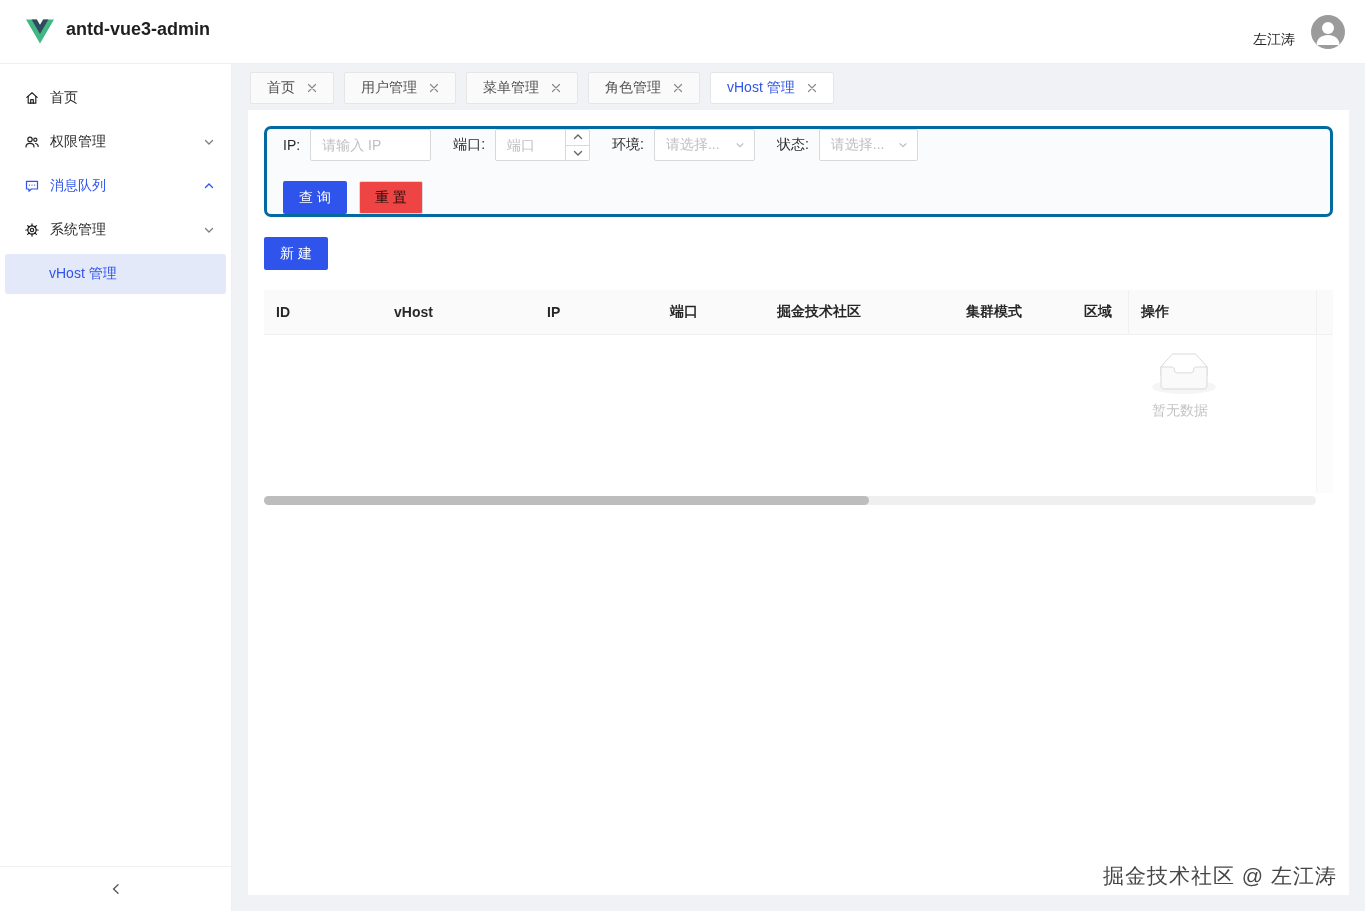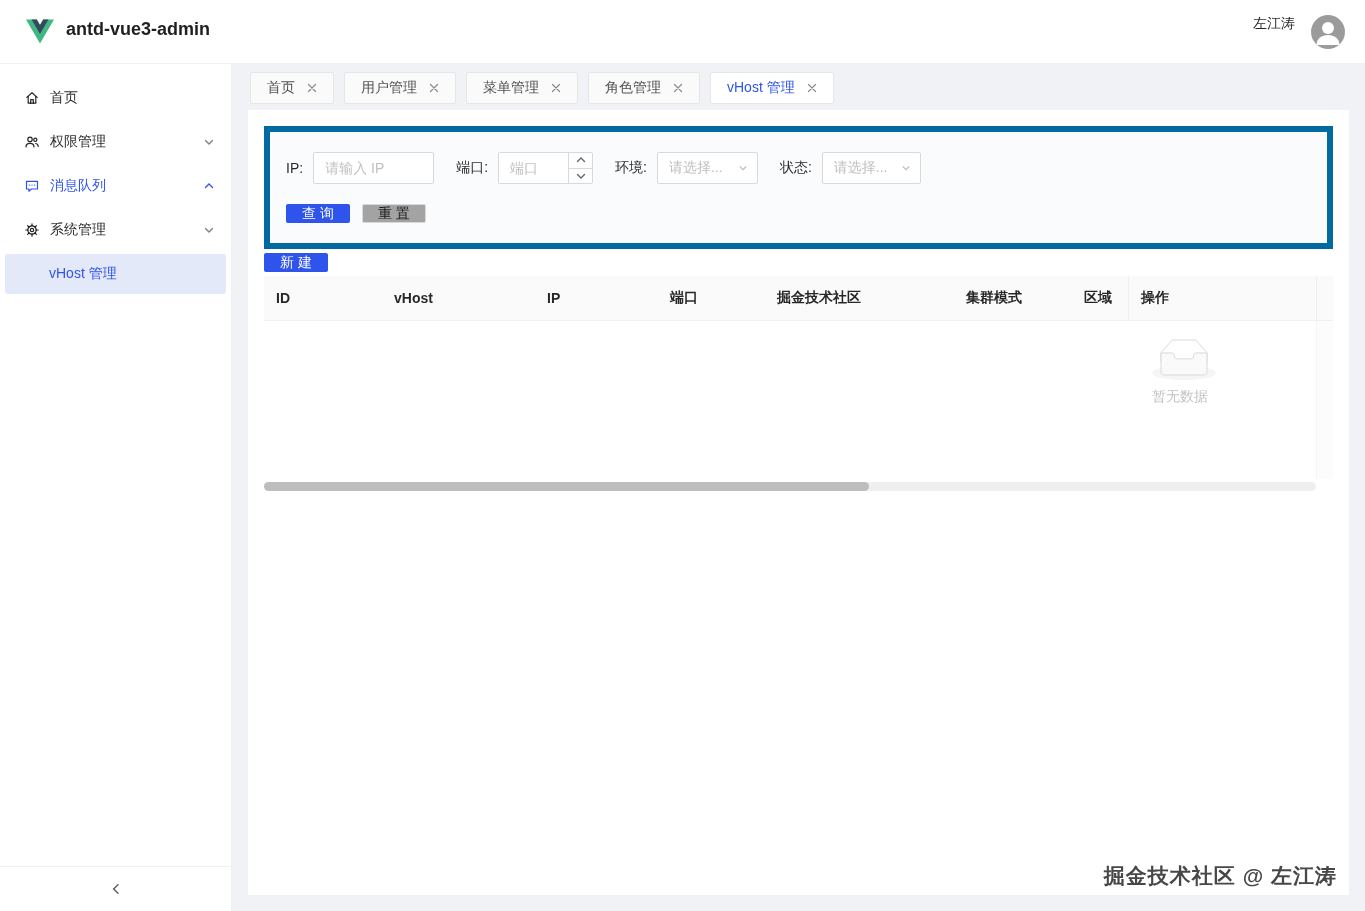--- a/index.html
+++ b/index.html
@@ -16,21 +16,21 @@
     font-size:14px;color:rgba(0,0,0,.85);
     background:var(--content-bg,#f0f2f5);
   }
   .app{display:flex;flex-direction:column;height:100%;}
 
   
   .header{flex:0 0 64px;height:64px;background:#fff;display:flex;align-items:center;
     justify-content:space-between;padding:0 20px 0 26px;border-bottom:1px solid #f0f0f0;}
   .brand{display:flex;align-items:flex-start;gap:12px;}
   .app-title{font-size:18px;font-weight:700;color:#1f1f1f;}
-  .header-right{display:flex;align-items:flex-start;gap:16px;cursor:pointer;}
+  .header-right{display:flex;align-items:flex-end;gap:16px;cursor:pointer;}
   .username{font-size:14px;color:rgba(0,0,0,.85);}
   .avatar{width:34px;height:34px;border-radius:50%;background:#9b9b9b;display:flex;
     align-items:center;justify-content:center;overflow:hidden;}
 
   
   .layout{flex:1;display:flex;min-height:0;}
   .sidebar{flex:0 0 232px;width:232px;background:#fff;border-right:1px solid #f0f0f0;
     display:flex;flex-direction:column;justify-content:space-between;}
   .menu{padding-top:10px;}
   .menu-item{height:40px;display:flex;align-items:center;padding:0 16px 0 24px;margin:4px 0;
@@ -50,21 +50,21 @@
   .tabbar{flex:0 0 auto;display:flex;gap:10px;padding:8px 2px 6px;}
   .tab{height:32px;display:inline-flex;align-items:center;gap:12px;padding:0 16px;
     background:#fafafa;border:1px solid #e6e6e6;border-radius:2px;color:rgba(0,0,0,.7);
     cursor:pointer;white-space:nowrap;}
   .tab.active{background:#fff;color:var(--primary,#2f54eb);}
   .tab .close-x{display:flex;color:rgba(0,0,0,.45);cursor:pointer;}
 
   .main-card{flex:1;min-height:0;background:#fff;margin-bottom:16px;padding:16px;position:relative;}
 
   
-  .filter-panel{background:#fafbfc;border:6px solid #0369a1;border-radius:0;padding:20px 16px;}
+  .filter-panel{background:#fafbfc;border:3px solid #0369a1;border-radius:7px;padding:0 16px;}
   .filter-row{display:flex;align-items:center;}
   .f-group{display:flex;align-items:center;margin-right:22px;}
   .f-label{margin-right:10px;white-space:nowrap;}
   .text-input{height:32px;border:1px solid #d9d9d9;border-radius:2px;padding:0 11px;
     font-size:14px;font-family:inherit;outline:none;color:rgba(0,0,0,.85);background:#fff;}
   .text-input::placeholder{color:#bfbfbf;}
   .ip-input{width:121px;}
   .num-input{width:95px;height:32px;border:1px solid #d9d9d9;border-radius:2px;background:#fff;display:flex;}
   .num-input input{border:none;flex:1;min-width:0;height:30px;padding:0 0 0 11px;outline:none;
     font-size:14px;font-family:inherit;}
@@ -72,25 +72,25 @@
   .spin{width:24px;border-left:1px solid #d9d9d9;display:flex;flex-direction:column;}
   .spin-btn{flex:1;display:flex;align-items:center;justify-content:center;cursor:pointer;color:rgba(0,0,0,.6);}
   .spin-btn + .spin-btn{border-top:1px solid #d9d9d9;}
   .select{height:32px;border:1px solid #d9d9d9;border-radius:2px;background:#fff;display:flex;
     align-items:center;justify-content:space-between;padding:0 9px 0 11px;cursor:pointer;}
   .select .ph{color:#bfbfbf;white-space:nowrap;overflow:hidden;margin-right:6px;}
   .sel-region{width:120px;}
   .sel-env{width:101px;}
   .sel-status{width:99px;}
   .filter-actions{margin-top:20px;display:flex;gap:12px;}
-  .btn{height:19px;padding:0 15px;border-radius:2px;font-size:14px;cursor:pointer;
+  .btn{height:33px;padding:0 15px;border-radius:2px;font-size:14px;cursor:pointer;
     border:1px solid transparent;font-family:inherit;white-space:nowrap;}
   .btn-primary{background:var(--primary,#2f54eb);color:#fff;}
-  .btn-default{background:#a3a3a3;border-color:#d9d9d9;color:rgba(0,0,0,.85);}
-  .create-btn{margin:4px 0;}
+  .btn-default{background:#ef4444;border-color:#d9d9d9;color:rgba(0,0,0,.85);}
+  .create-btn{margin:20px 0;}
 
   
   .table-wrap{position:relative;}
   .table-clip{overflow:hidden;margin-right:17px;}
   .table-content{width:1840px;}
   .thead{display:flex;background:var(--table-header-bg,#fafafa);border-bottom:1px solid #f0f0f0;
     height:45px;font-weight:700;}
   .th{padding:0 12px;display:flex;align-items:center;white-space:nowrap;}
   .c-id{width:118px;}
   .c-vhost{width:153px;}
@@ -105,21 +105,21 @@
     text-align:left;color:rgba(0,0,0,.25);}
   .empty-state svg{display:block;margin:0 auto 8px;}
   .v-gutter{position:absolute;top:0;right:0;width:17px;height:45px;background:var(--table-header-bg,#fafafa);
     border-left:1px solid #f0f0f0;border-bottom:1px solid #f0f0f0;}
   .v-track{position:absolute;top:45px;right:0;width:17px;height:158px;background:#fcfcfc;
     border-left:1px solid #f5f5f5;}
   .h-scroll{height:9px;background:#efefef;border-radius:5px;margin-top:3px;margin-right:17px;
     position:relative;cursor:pointer;}
   .h-thumb{position:absolute;left:0;top:0;height:9px;width:57.5%;background:#bdbdbd;border-radius:5px;cursor:grab;}
 
-  .watermark{position:absolute;right:12px;bottom:5px;font-size:21px;font-weight:700;
+  .watermark{position:absolute;right:12px;bottom:5px;font-size:21px;font-weight:400;
     color:#474747;letter-spacing:1px;text-shadow:0 1px 0 rgba(255,255,255,.6);}
 </style>
 </head>
 <body>
 
 <div class="app">
 
   <header class="header">
     <div class="brand">
       <span style="display:flex;">

